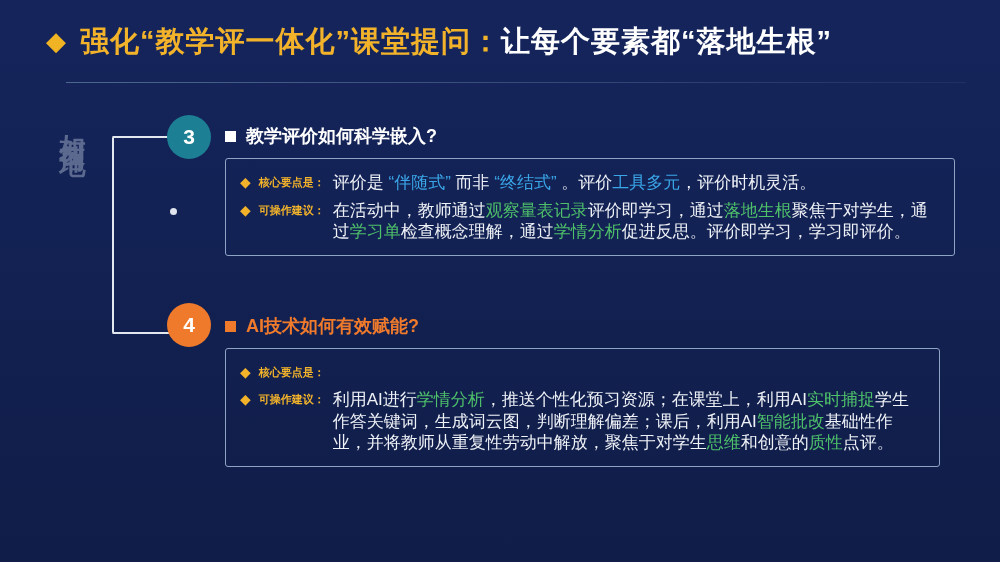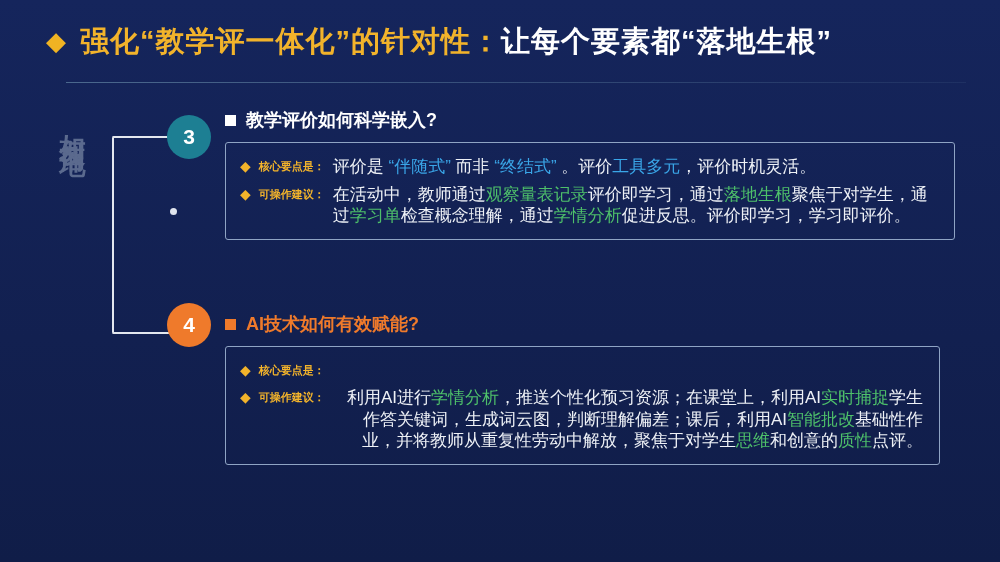--- a/index.html
+++ b/index.html
@@ -36,23 +36,23 @@
   .dot-mid{left:170px;top:208px;}
 
   
   .num-circle{position:absolute;width:44px;height:44px;border-radius:50%;
               display:flex;align-items:center;justify-content:center;
               color:#fff;font-size:21px;font-weight:bold;}
   .num-3{left:167px;top:115px;background:#1d7f93;}
   .num-4{left:167px;top:303px;background:#ef7a2b;}
 
   
-  .section{position:absolute;left:225px;}
+  .section{position:absolute;left:225px;margin-top:16px;}
   .sec3{top:108px;}
-  .sec4{top:312px;text-align:right;}
+  .sec4{top:298px;}
 
   .sec-head{display:flex;align-items:center;gap:10px;font-size:18px;font-weight:bold;}
   .sq{width:11px;height:11px;display:inline-block;}
   .head-white{color:#ffffff;}
   .head-white .sq{background:#ffffff;}
   .head-orange{color:#ef7a2b;}
   .head-orange .sq{background:#ef7a2b;}
 
   .box{margin-top:10px;border:1px solid #8fa4c4;border-radius:3px;
        padding:11px 16px 12px 14px;box-sizing:border-box;}
@@ -69,21 +69,21 @@
   .c-white{color:#eef1f6;}
 </style>
 </head>
 <body>
 
 <div class="slide">
 
   <div class="title-row">
     <span class="title-diamond">◆</span>
     <span class="title-text">
-      <span class="t-gold">强化“教学评一体化”的针对性：</span><span class="t-white">让每个要素都“落地生根”</span>
+      <span class="t-gold">强化“教学评一体化”课堂提问：</span><span class="t-white">让每个要素都“落地生根”</span>
     </span>
   </div>
   <div class="title-rule"></div>
 
   <div class="vlabel">如何落地</div>
 
   <div class="bracket"></div>
   <div class="dot dot-top"></div>
   <div class="dot dot-mid"></div>
 

